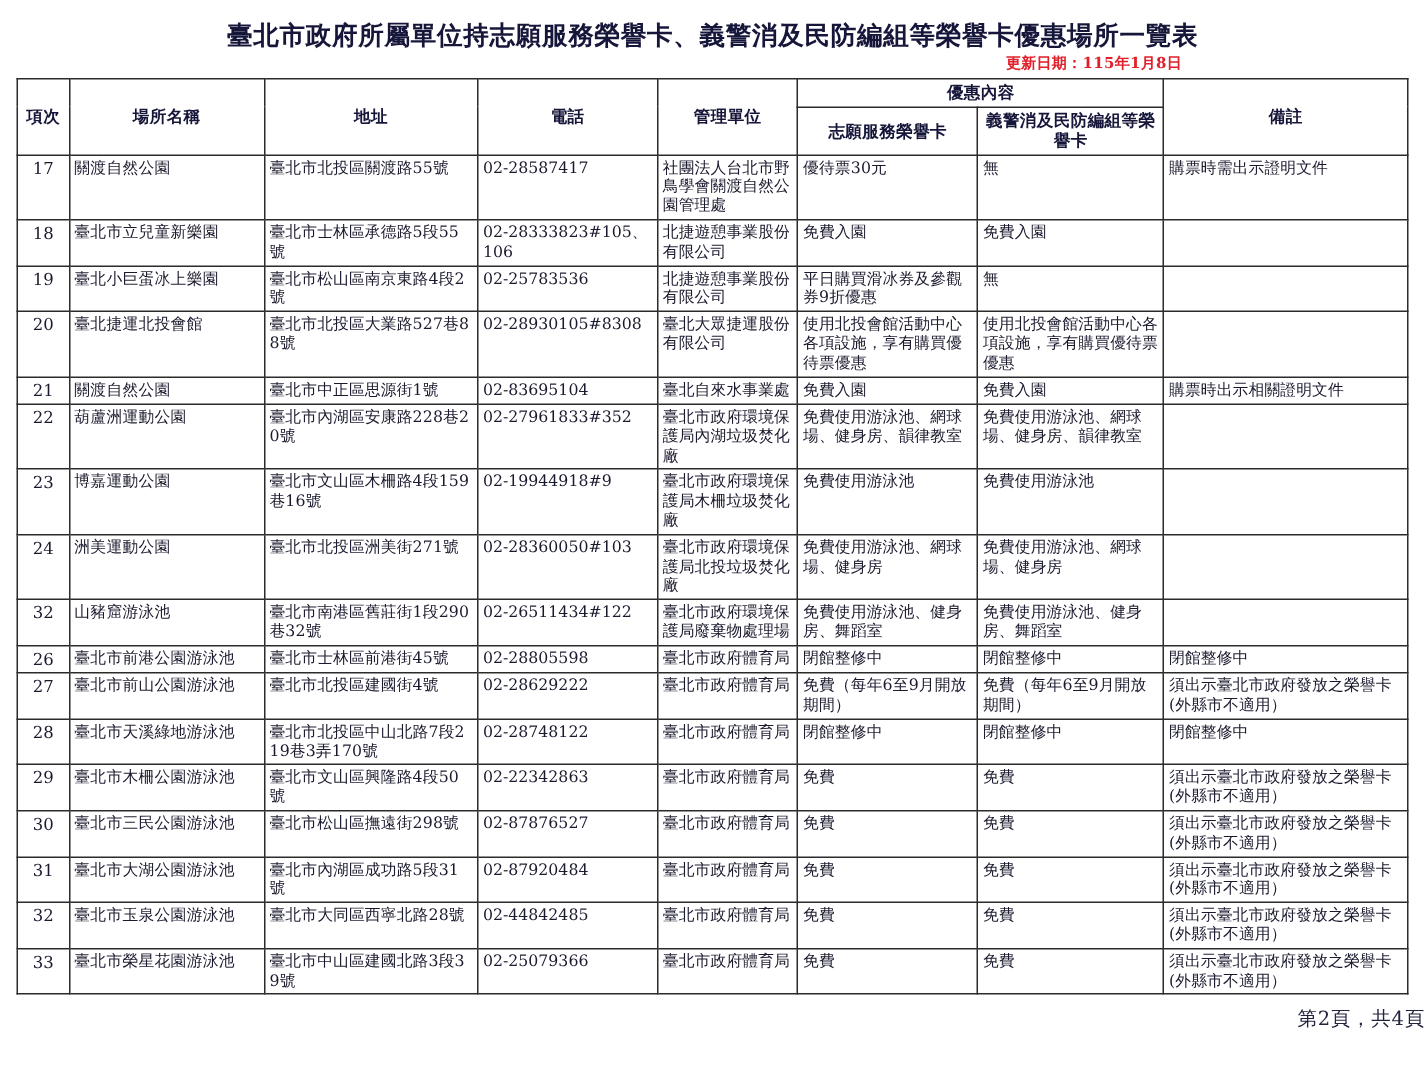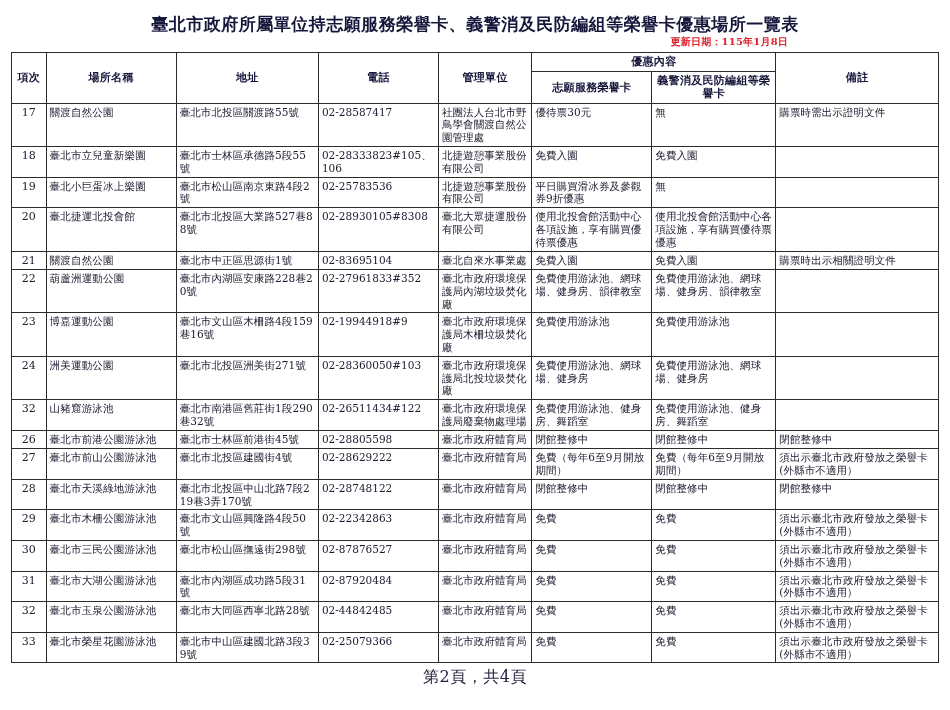--- a/index.html
+++ b/index.html
@@ -97,22 +97,22 @@
   .col-tel   { width: 118px; }
   .col-unit  { width: 92px; }
   .col-ben1  { width: 118px; }
   .col-ben2  { width: 122px; }
   .col-rem   { width: 160px; }
   .footer {
     position: absolute;
     left: 0;
     right: 0;
     bottom: 22px;
-    text-align: center;
-    font-size: 16px;
+    text-align: right;
+    font-size: 13px;
     color: #23233f;
     letter-spacing: 0.5px;
   }
 </style>
 </head>
 <body>
 
 <div class="page">
 
   <h1 class="doc-title">臺北市政府所屬單位持志願服務榮譽卡、義警消及民防編組等榮譽卡優惠場所一覽表</h1>

